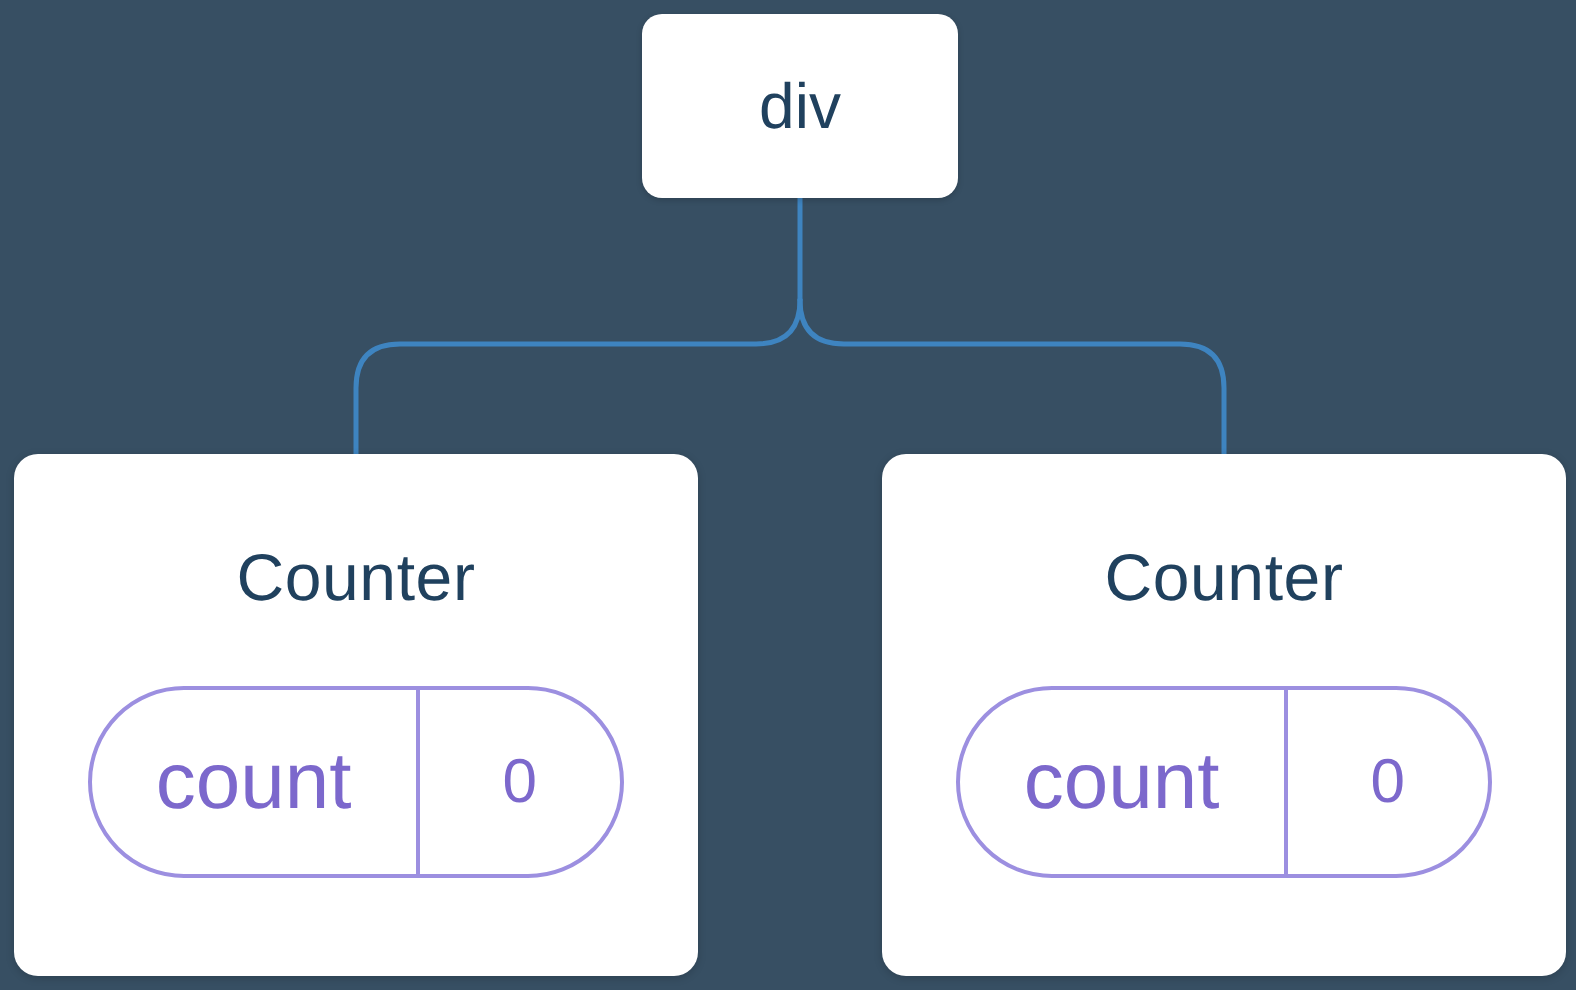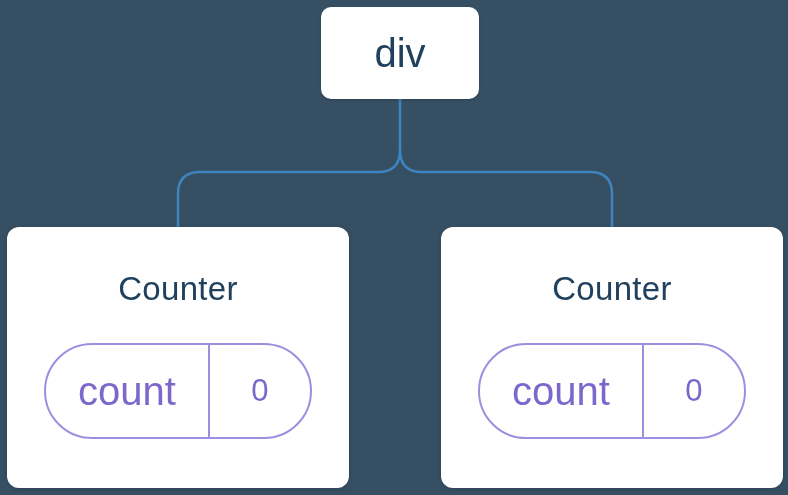--- a/index.html
+++ b/index.html
@@ -44,21 +44,21 @@
     left: 321px;
     top: 7px;
     width: 158px;
     height: 92px;
     background: var(--node-fill);
     border-radius: 10px;
     box-shadow: 0 1px 3px rgba(0,0,0,0.18);
     display: flex;
     align-items: center;
     justify-content: center;
-    font-size: 40px;
+    font-size: 32px;
     color: var(--node-text);
   }
 
   .counter-card {
     position: absolute;
     top: 227px;
     width: 342px;
     height: 261px;
     background: var(--node-fill);
     border-radius: 12px;

